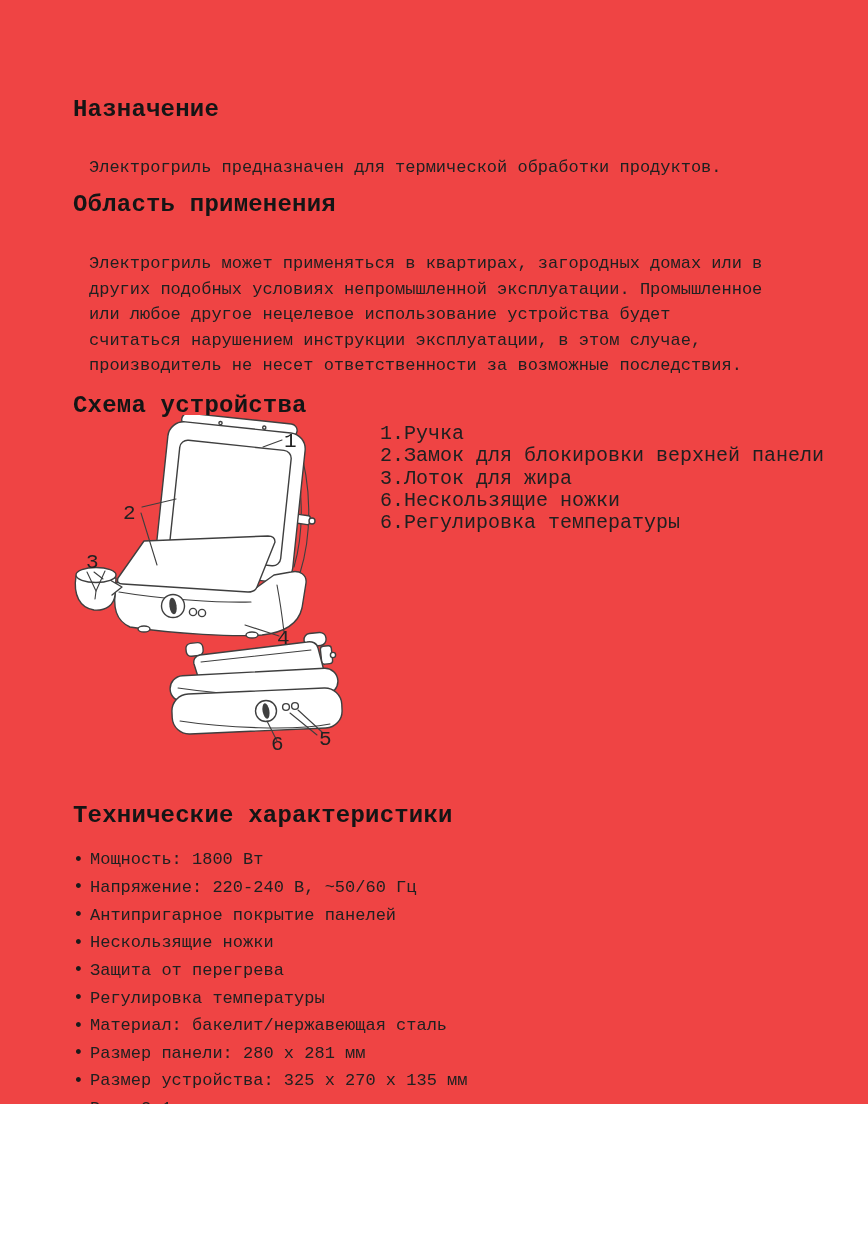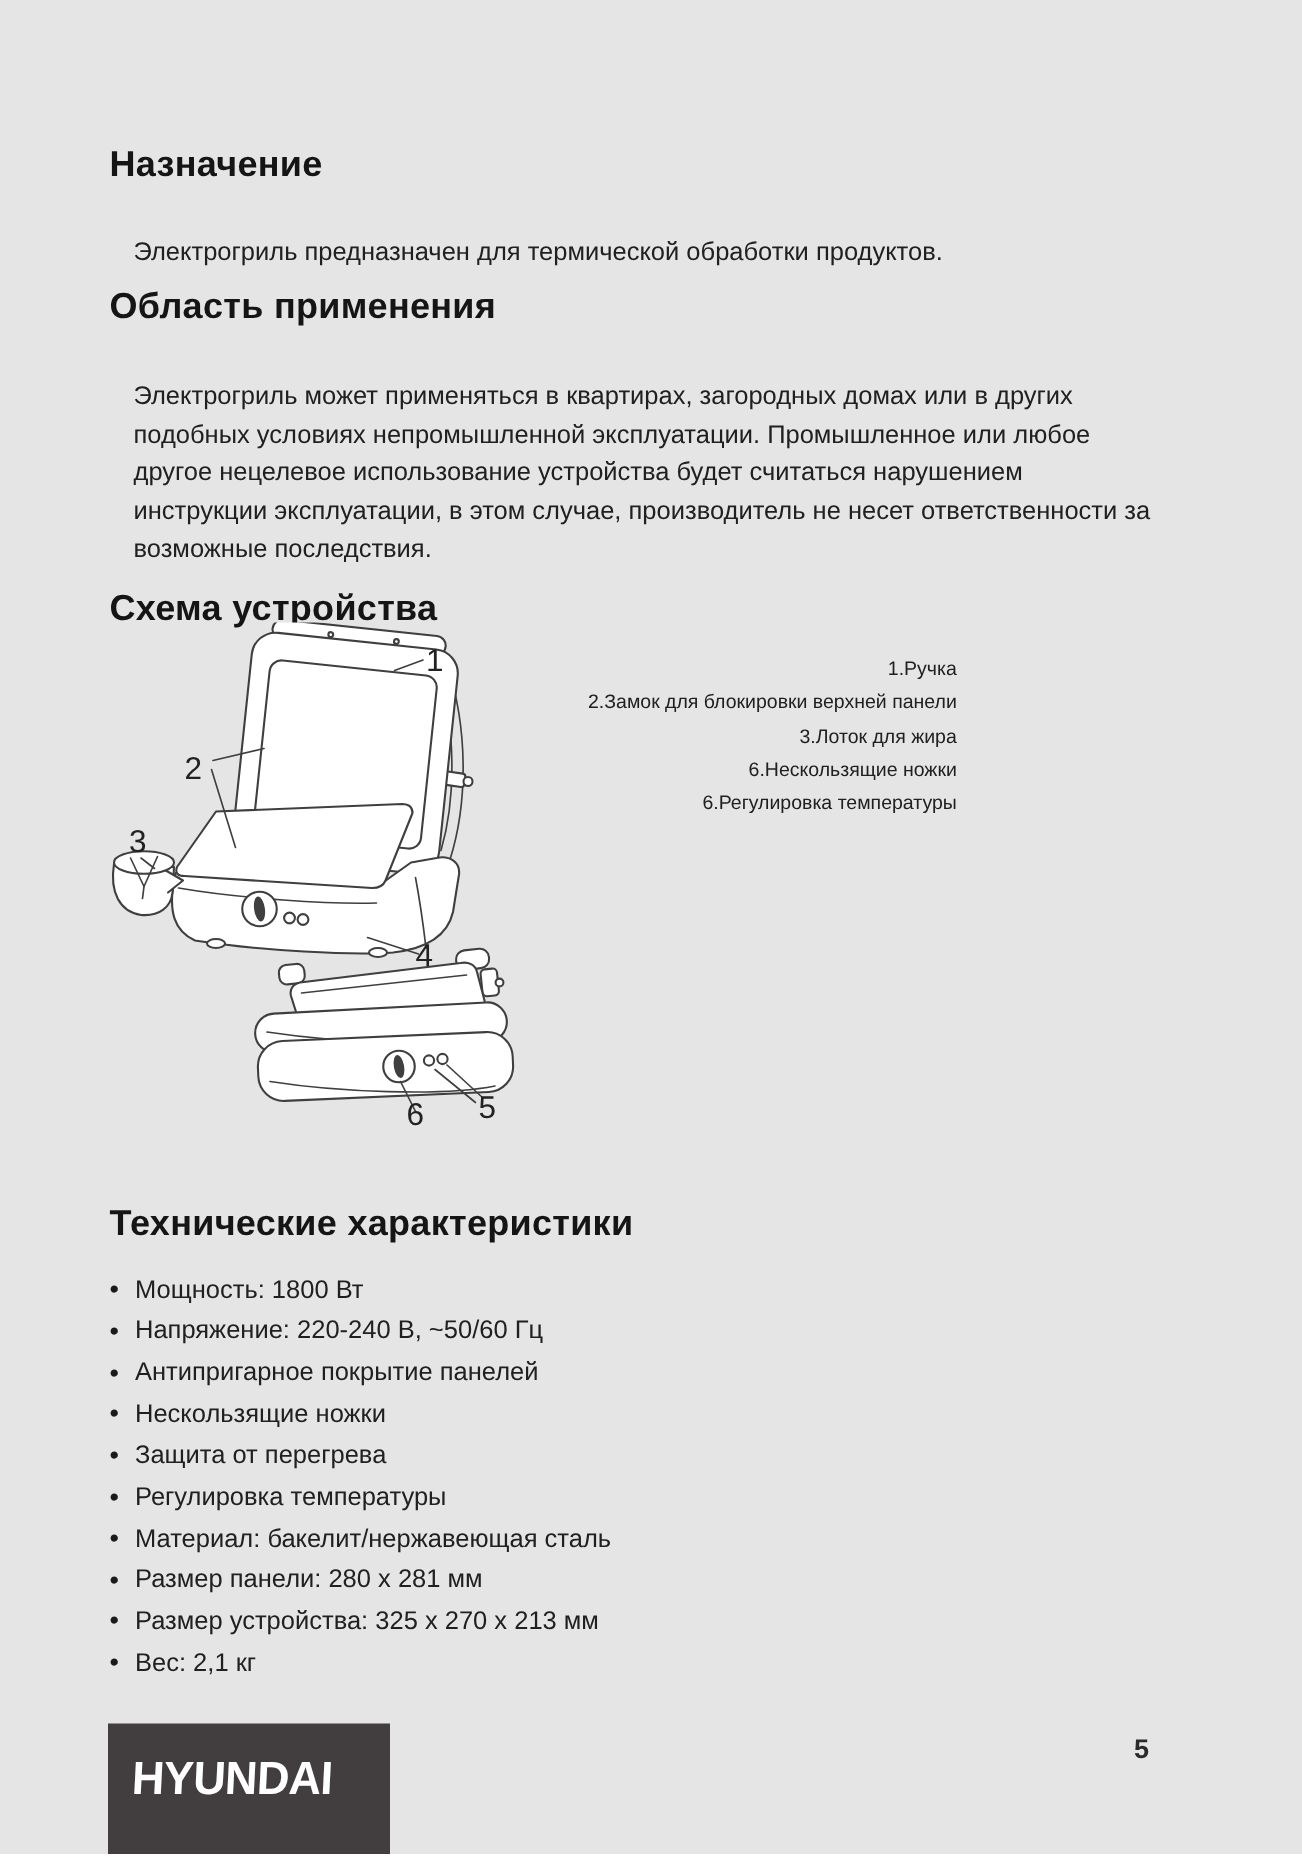--- a/index.html
+++ b/index.html
@@ -1,38 +1,38 @@
 <!DOCTYPE html>
 <html><head>
 <meta charset="utf-8">
 <style>
   html,body { margin:0; padding:0; background:#fff; }
   .page {
-    position:relative; width:868px; height:1236px; background:#e5e5e5;
-    font-family:Liberation Sans, sans-serif; color:#1f1f1f; overflow:hidden;
+    position:relative; width:868px; height:1104px; background:#ef4444;
+    font-family:Liberation Mono, monospace; color:#1f1f1f; overflow:hidden;
   }
   .heading {
     position:absolute; margin:0; font-size:24px; font-weight:700;
     color:#151515; letter-spacing:0.2px; white-space:nowrap;
   }
   .body-text {
     position:absolute; margin:16px; font-size:17px; line-height:25.5px; color:#202020;
   }
   #h-purpose { left:73px; top:96px; }
   #p-purpose { left:73px; top:139px; width:710px; }
   #h-scope   { left:73px; top:191px; }
   #p-scope   { left:73px; top:235px; width:682px; }
   #h-diagram { left:73px; top:392px; }
   #h-specs   { left:73px; top:802px; }
 
   .diagram-svg { position:absolute; left:60px; top:415px; }
 
   .parts-list {
-    position:absolute; left:380px; top:423px; margin:12px; padding:0; list-style:none;
-    font-size:13px; line-height:22.3px; color:#202020;text-align:right;
+    position:absolute; left:380px; top:423px; margin:0; padding:0; list-style:none;
+    font-size:20px; line-height:22.3px; color:#202020;
   }
   .specs-list {
     position:absolute; left:73px; top:846px; margin:0; padding:0; list-style:none;
     font-size:17px; color:#202020;
   }
   .specs-list li { height:27.65px; display:flex; align-items:center; }
   .specs-list li::before {
     content:"\2022"; flex:0 0 17px; width:17px; font-size:18px; color:#1a1a1a;
   }
 
@@ -177,21 +177,21 @@
 
   <ul class="specs-list">
     <li>Мощность: 1800 Вт</li>
     <li>Напряжение: 220-240 В, ~50/60 Гц</li>
     <li>Антипригарное покрытие панелей</li>
     <li>Нескользящие ножки</li>
     <li>Защита от перегрева</li>
     <li>Регулировка температуры</li>
     <li>Материал: бакелит/нержавеющая сталь</li>
     <li>Размер панели: 280 х 281 мм</li>
-    <li>Размер устройства: 325 х 270 х 213 мм</li>
+    <li>Размер устройства: 325 х 270 х 135 мм</li>
     <li>Вес: 2,1 кг</li>
   </ul>
 
   <div class="footer-box">
     <div class="brand">HYUNDAI</div>
   </div>
   <div class="page-number">5</div>
   <div class="bottom-strip"></div>
 
 </div>

